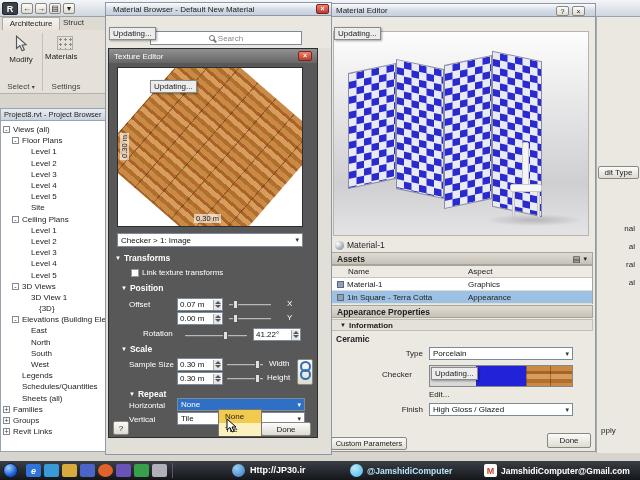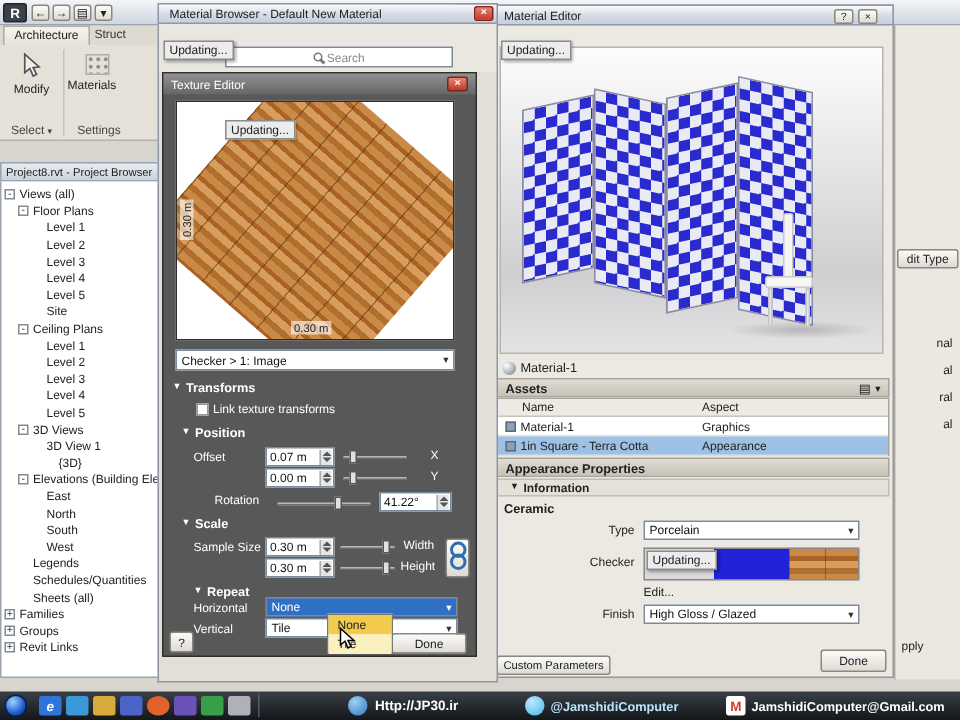--- a/index.html
+++ b/index.html
@@ -328,21 +328,21 @@
   </div>
 
   <div class="a" style="left:67px;top:345px;width:52px;text-align:right">
     <span>Type</span>
   </div>
   <div class="a dd" style="left:125px;top:343px;width:144px;height:13px">
     <span>Porcelain</span>
     <span class="ar">▾</span>
   </div>
 
-  <div class="a" style="left:67px;top:366px;width:52px;text-align:right">
+  <div class="a" style="left:67px;top:366px;width:52px;text-align:center">
     <span>Checker</span>
   </div>
   <div class="a" style="left:125px;top:361px;width:144px;height:22px;border:1px solid #888;background:#d9d9d9">
     <div class="a" style="left:46px;top:0;width:50px;height:20px;background:#2222d8"></div>
     <div class="a wood" style="left:96px;top:0;width:46px;height:20px"></div>
   </div>
   <div class="a tip" style="left:127px;top:363px;z-index:2">
     <span>Updating...</span>
   </div>
   <div class="a" style="left:125px;top:386px;color:#1a1a1a">

